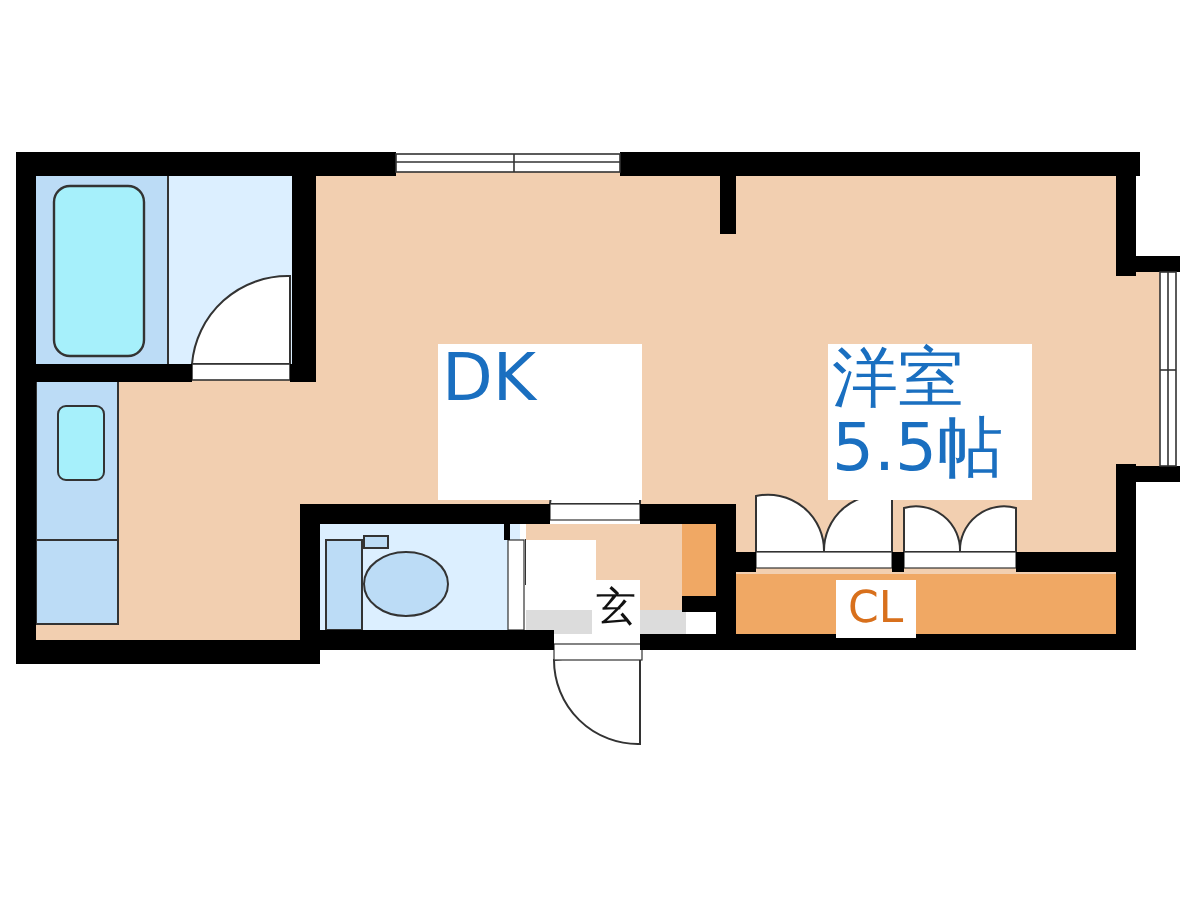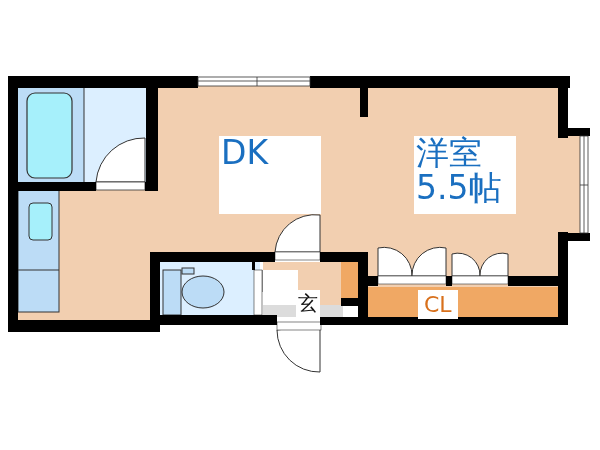--- a/index.html
+++ b/index.html
@@ -1,18 +1,18 @@
 <!DOCTYPE html>
 <html><head>
   <meta charset="utf-8">
   <style>
     html, body { margin: 0; padding: 0; background: #ffffff; }
     body { width: 600px; height: 450px; position: relative; overflow: hidden; font-family: "DejaVu Sans", sans-serif; }
     #plan { position: absolute; left: 0; top: 0; }
-    .label-box { position: absolute; background: #ffffff; color: #1a6fc0; line-height: 1.05; font-family: "DejaVu Sans", sans-serif; }
+    .label-box { position: absolute; background: #ffffff; color: #1a6fc0; line-height: 1.05; font-family: "DejaVu Sans", sans-serif; margin-top: 36px; }
     .room-label { font-size: 33px; padding: 0 2px; }
     .cl-label { position: absolute; background: #ffffff; color: #d8701c; font-size: 22px; padding: 2px 6px; font-family: "DejaVu Sans", sans-serif; }
     .genkan-label { position: absolute; background: #ffffff; color: #111111; font-size: 20px; padding: 0 2px; font-family: "DejaVu Sans", sans-serif; }
   </style>
 </head>
 <body>
 
 <svg id="plan" width="600" height="450" viewBox="0 0 600 450" xmlns="http://www.w3.org/2000/svg">
 
   <rect x="150" y="82" width="225" height="170" fill="#f2cfb0"></rect>

